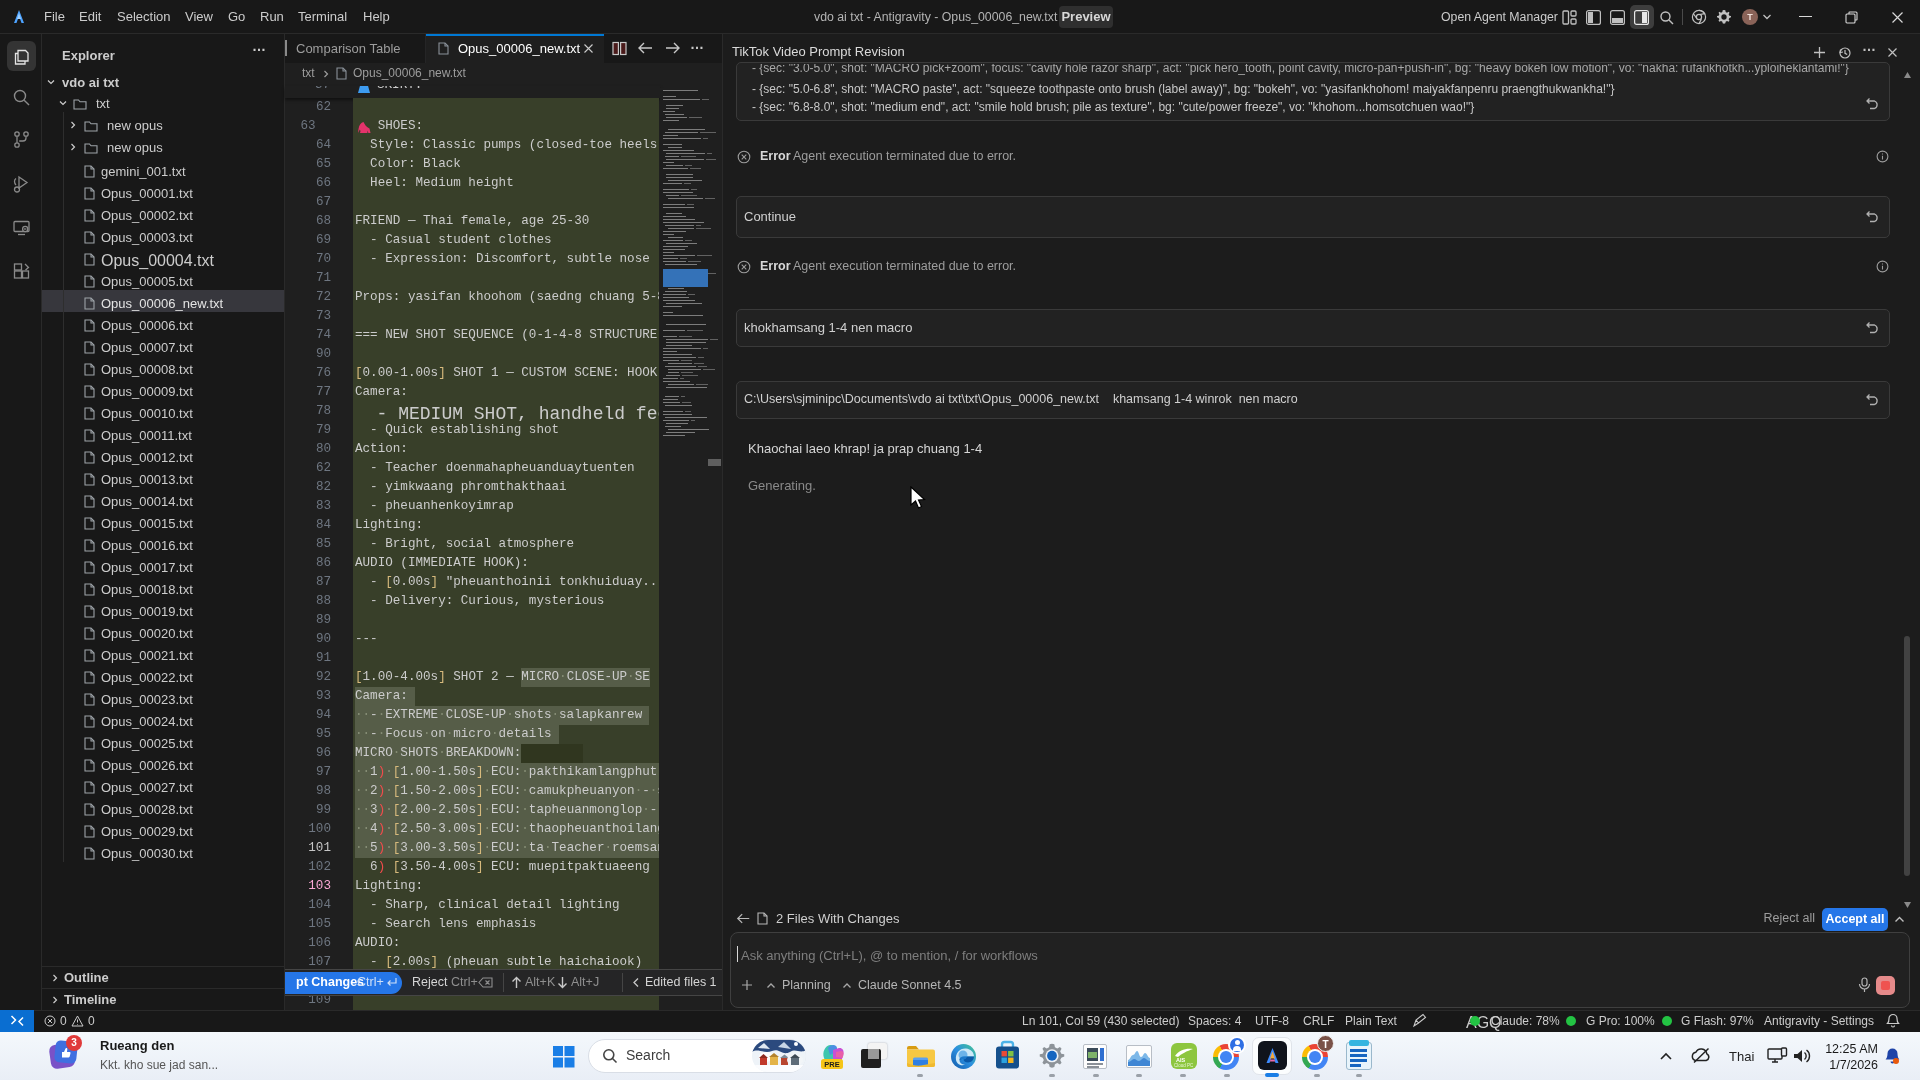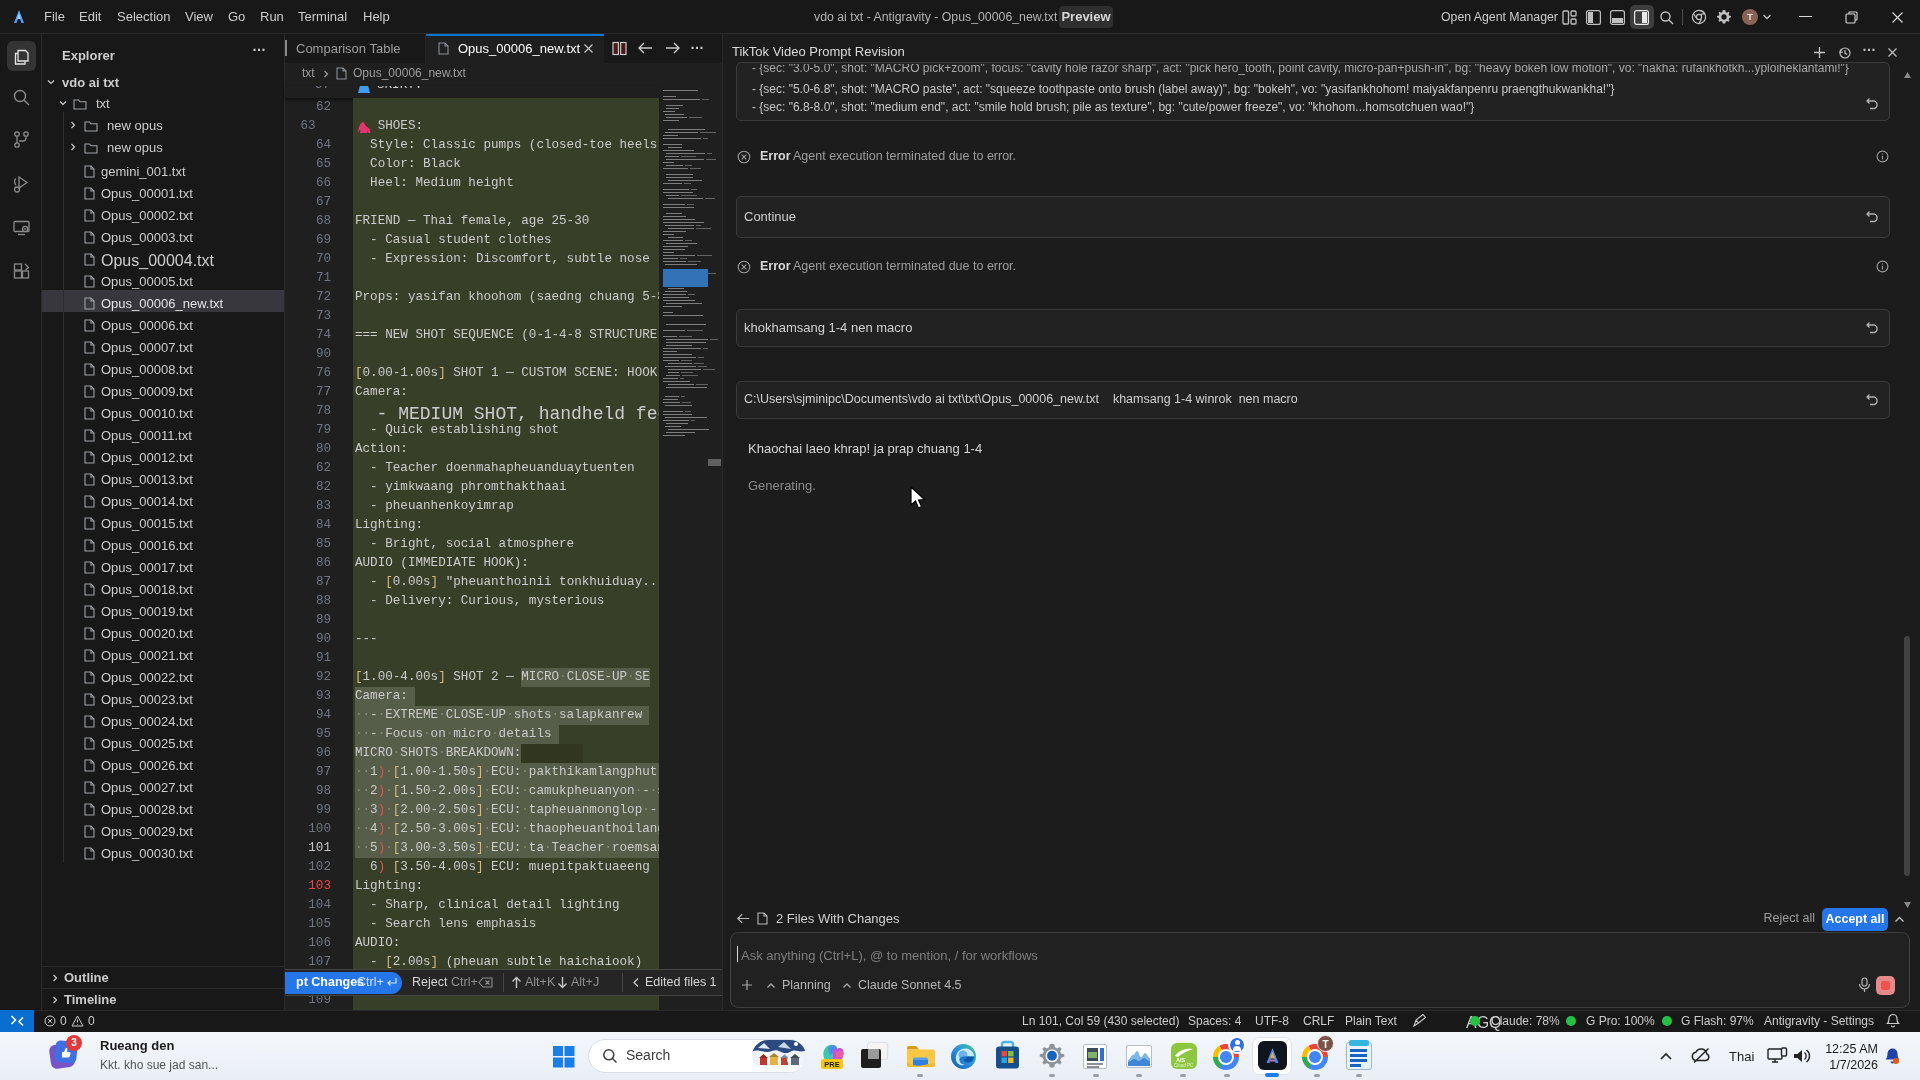--- a/index.html
+++ b/index.html
@@ -565,21 +565,21 @@
       <div class="abs" style="left:68px;top:760.5px;width:306px;height:19px;background:#383f29;"></div>
       <div class="abs mono" style="left:0;top:763.0px;width:46px;text-align:right;font-size:12.6px;color:#6e7681;">102</div>
       <div class="abs mono" style="left:70px;top:763.0px;font-size:12.6px;white-space:pre;color:#cccccc;">  6</div>
       <div class="abs mono" style="left:92.68px;top:763.0px;font-size:12.6px;white-space:pre;color:#f14c4c;">)</div>
       <div class="abs mono" style="left:100.24000000000001px;top:763.0px;font-size:12.6px;white-space:pre;color:#cccccc;"> </div>
       <div class="abs mono" style="left:107.80000000000001px;top:763.0px;font-size:12.6px;white-space:pre;color:#d7ba7d;">[</div>
       <div class="abs mono" style="left:115.36000000000001px;top:763.0px;font-size:12.6px;white-space:pre;color:#cccccc;">3.50-4.00s</div>
       <div class="abs mono" style="left:190.96px;top:763.0px;font-size:12.6px;white-space:pre;color:#d7ba7d;">]</div>
       <div class="abs mono" style="left:198.52px;top:763.0px;font-size:12.6px;white-space:pre;color:#cccccc;"> ECU: muepitpaktuaeeng - ruu</div>
       <div class="abs" style="left:68px;top:779.5px;width:306px;height:19px;background:#383f29;"></div>
-      <div class="abs mono" style="left:0;top:782.0px;width:46px;text-align:right;font-size:12.6px;color:#ef4444;">103</div>
+      <div class="abs mono" style="left:0;top:782.0px;width:46px;text-align:right;font-size:12.6px;color:#f9a8d4;">103</div>
       <div class="abs mono" style="left:70px;top:782.0px;font-size:12.6px;white-space:pre;color:#cccccc;">Lighting:</div>
       <div class="abs" style="left:68px;top:798.5px;width:306px;height:19px;background:#383f29;"></div>
       <div class="abs mono" style="left:0;top:801.0px;width:46px;text-align:right;font-size:12.6px;color:#6e7681;">104</div>
       <div class="abs mono" style="left:70px;top:801.0px;font-size:12.6px;white-space:pre;color:#cccccc;">  - Sharp, clinical detail lighting</div>
       <div class="abs" style="left:68px;top:817.5px;width:306px;height:19px;background:#383f29;"></div>
       <div class="abs mono" style="left:0;top:820.0px;width:46px;text-align:right;font-size:12.6px;color:#6e7681;">105</div>
       <div class="abs mono" style="left:70px;top:820.0px;font-size:12.6px;white-space:pre;color:#cccccc;">  - Search lens emphasis</div>
       <div class="abs" style="left:68px;top:836.5px;width:306px;height:19px;background:#383f29;"></div>
       <div class="abs mono" style="left:0;top:839.0px;width:46px;text-align:right;font-size:12.6px;color:#6e7681;">106</div>
       <div class="abs mono" style="left:70px;top:839.0px;font-size:12.6px;white-space:pre;color:#cccccc;">AUDIO:</div>

